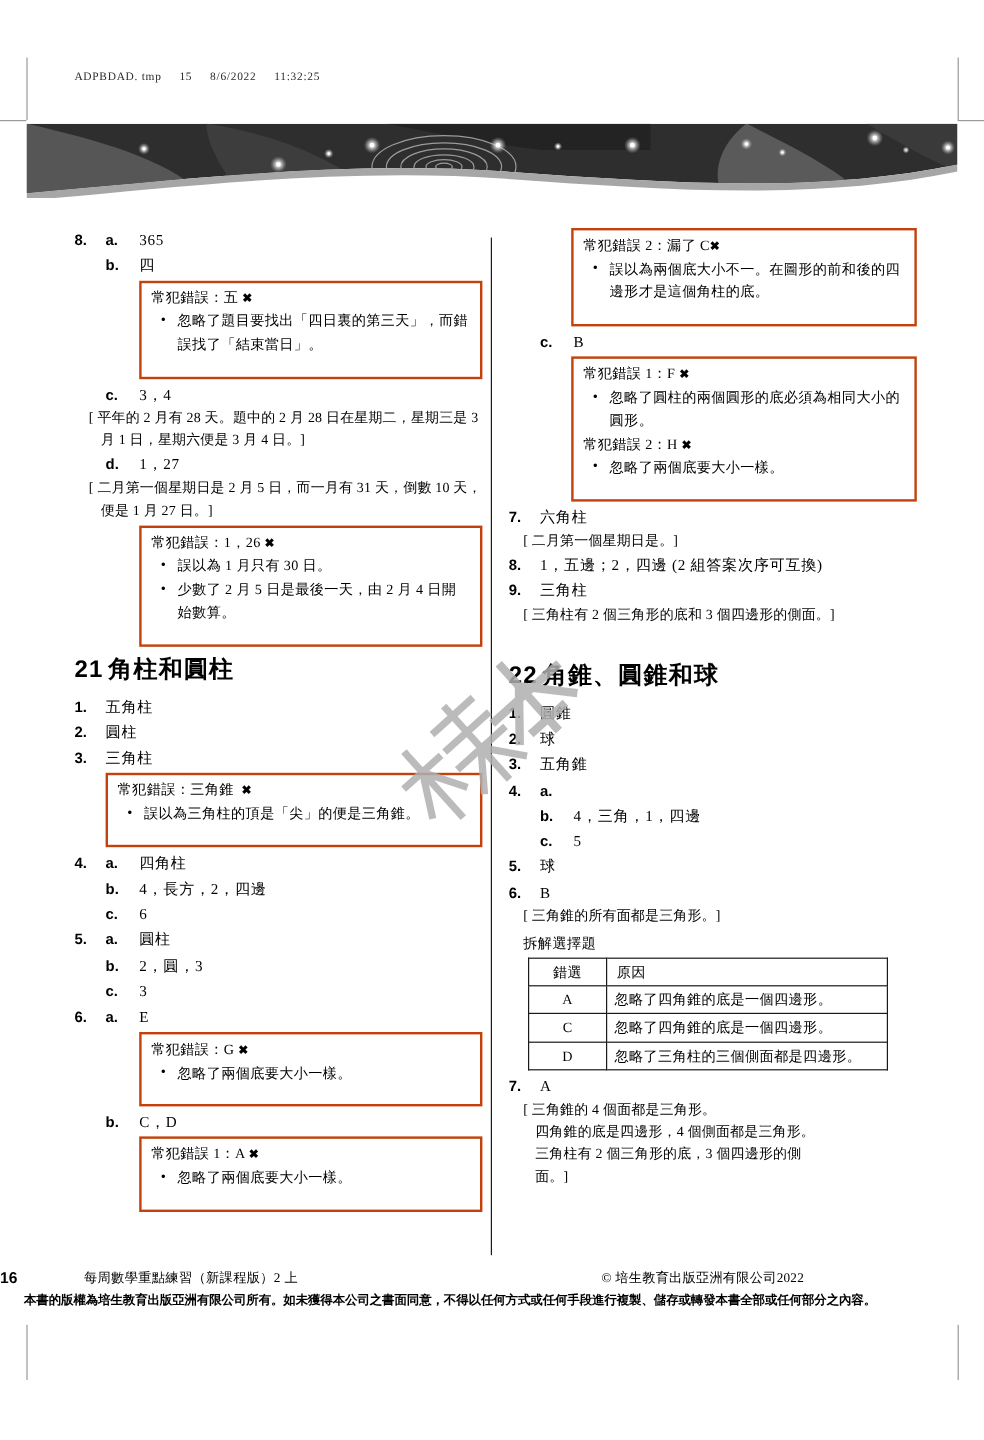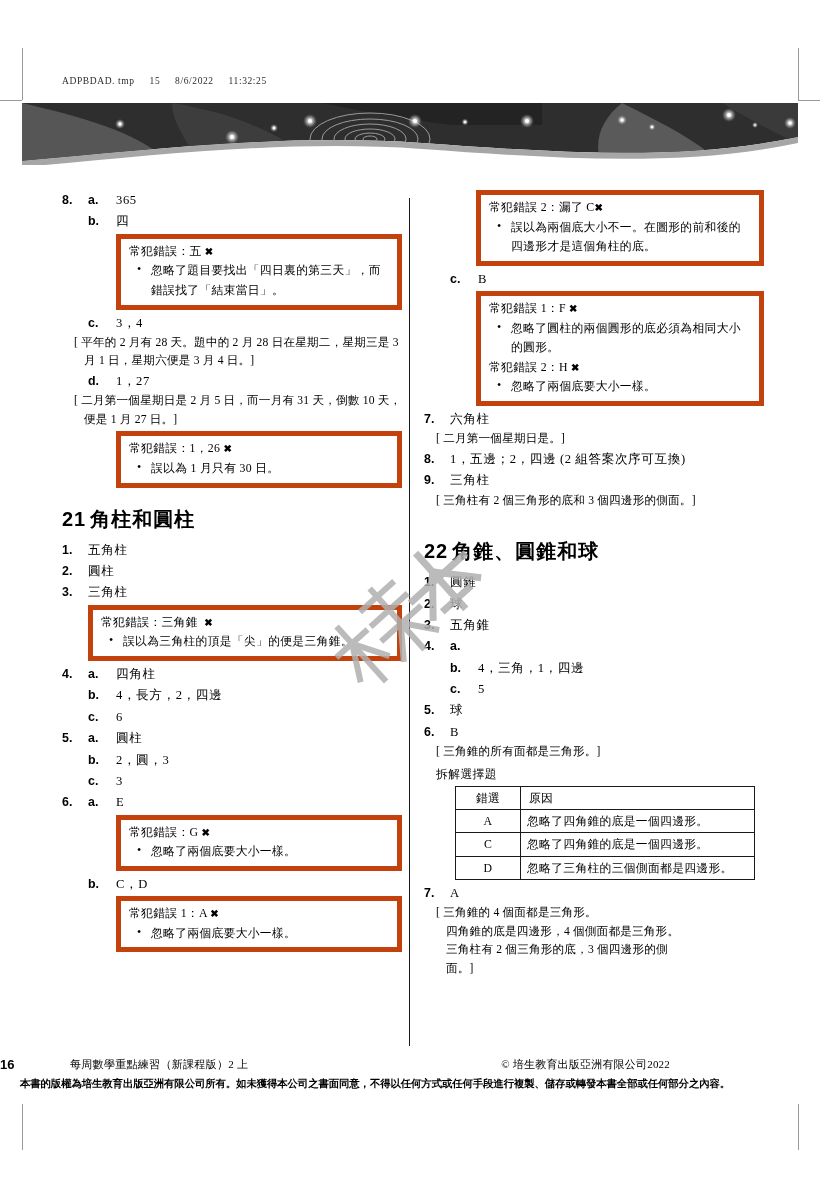--- a/index.html
+++ b/index.html
@@ -18,21 +18,21 @@
 
   
   .cropmark { position: absolute; background: #9a9a9a; }
   .cm-v { width: 1px; }
   .cm-h { height: 1px; }
 
   
   .slug {
     position: absolute;
     left: 62px;
-    top: 76px;
+    top: 60px;
     font-family: "Liberation Serif", "DejaVu Serif", serif;
     font-size: 9.5px;
     letter-spacing: .6px;
     color: #2b2b2b;
     white-space: pre;
   }
 
   
   .banner {
     position: absolute;
@@ -102,22 +102,22 @@
     font-size: 11.6px;
     line-height: 1.6;
     letter-spacing: .2px;
     text-indent: 0;
     padding-left: 12px;
   }
   .expl-body { display: block; text-indent: -10px; padding-left: 10px; }
 
   
   .mbox {
-    border: 5px solid #c2410c;
-    padding: 3px 8px 4px 8px;
+    border: 2px solid #c2410c;
+    padding: 3px 8px 16px 8px;
     margin: 2px 0 3px 0;
     font-size: 11.8px;
     line-height: 1.66;
     letter-spacing: .3px;
     background: #fff;
   }
   .mbox-title { display: block; }
   .mbox-title .xmark { font-family: "Liberation Sans", sans-serif; font-weight: bold; font-size: 10px; }
   .mbox ul { margin: 0; padding: 0 0 0 22px; list-style: none; }
   .mbox li { position: relative; margin: 0; }
@@ -128,36 +128,36 @@
     top: -1px;
     font-size: 12px;
   }
 
   
   .section-head {
     font-family: "Liberation Sans", sans-serif;
     font-weight: bold;
     font-size: 20px;
     letter-spacing: 1px;
-    margin: 18px 0 8px 0;
+    margin: 6px 0 8px 0;
     line-height: 1.3;
   }
   .section-head .sec-no { margin-right: 4px; }
 
   
   .small-label {
     font-size: 11.8px;
     letter-spacing: .4px;
     margin: 3px 0 2px 12px;
   }
 
   
   table.choices {
     border-collapse: collapse;
-    margin-left: 31px;
+    margin-left: 16px;
     font-size: 11.8px;
     width: 300px;
     border-radius: 17px;
   }
   table.choices td, table.choices th {
     border: 1px solid #1a1a1a;
     padding: 2px 6px;
     font-weight: normal;
     letter-spacing: .3px;
     line-height: 1.55;
@@ -324,20 +324,21 @@
       <span class="ans">1，27</span>
     </div>
     <div class="indent-2 expl">
       <span class="expl-body">[ 二月第一個星期日是 2 月 5 日，而一月有 31 天，倒數 10 天，便是 1 月 27 日。]</span>
     </div>
     <div class="indent-2">
       <div class="mbox">
         <span class="mbox-title"><span>常犯錯誤：1，26</span> <span class="xmark">✖</span></span>
         <ul>
           <li>誤以為 1 月只有 30 日。</li>
+          <li>少數了 2 月 5 日是最後一天，由 2 月 4 日開始數算。</li>
         </ul>
       </div>
     </div>
 
     <div class="section-head">
       <span class="sec-no">21</span><span>角柱和圓柱</span>
     </div>
 
     <div class="item">
       <span class="num">1.</span>

